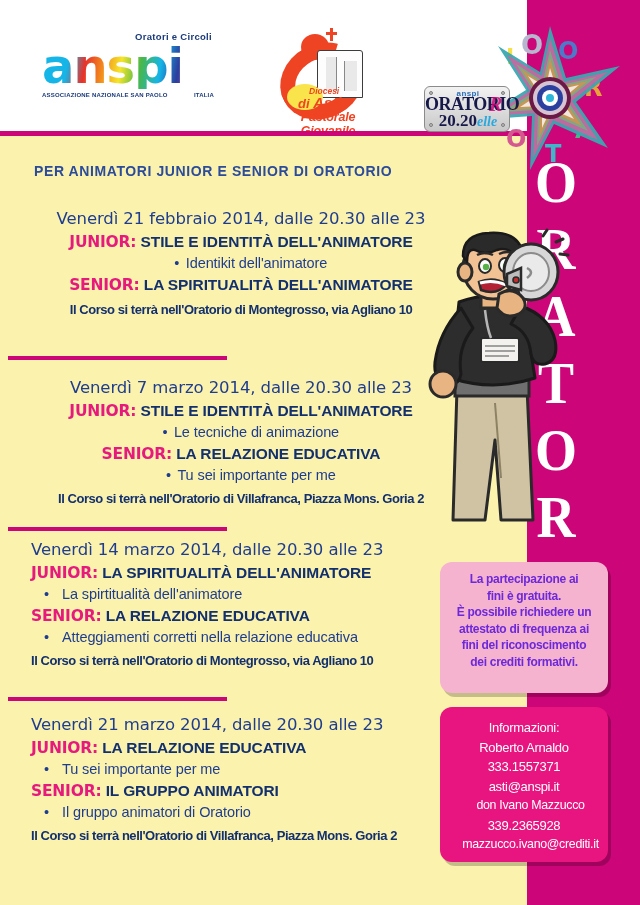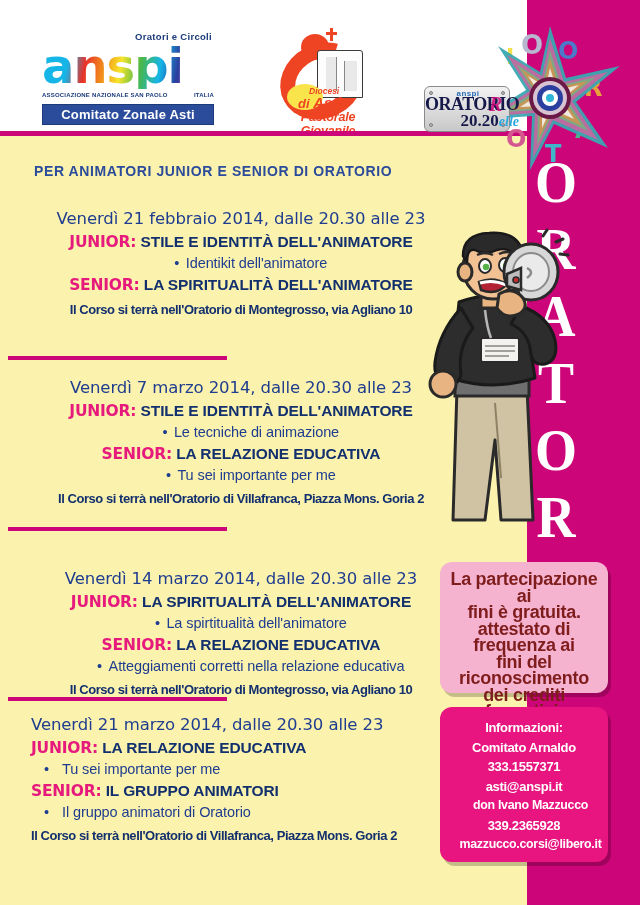--- a/index.html
+++ b/index.html
@@ -238,22 +238,22 @@
     left: 0; top: 9px; width: 86px;
     text-align: center;
     font-family: "Liberation Serif", serif;
     font-size: 18px; font-weight: bold;
     color: #16184a;
     letter-spacing: -0.5px;
     line-height: 17px;
   }
   .plate-year {
     position: absolute;
-    left: 8px; top: 25px; width: 86px;
-    text-align: right;
+    left: 0; top: 25px; width: 86px;
+    text-align: center;
     font-family: "Liberation Serif", serif;
     font-size: 17px; font-weight: bold;
     color: #16184a;
     line-height: 18px;
   }
   .plate-year .elle {
     color: #2ba8dd; font-style: italic;
     font-size: 14px; font-family: "Liberation Serif", serif;
   }
   .plate-r {
@@ -333,40 +333,40 @@
     left: 440px; top: 562px;
     width: 168px; height: 131px;
     background: #f5b3d0;
     border-radius: 12px;
     box-shadow: 3px 4px 0 rgba(0,0,0,0.22);
     padding: 9px 6px 0 6px;
     text-align: center;
     z-index: 7;
   }
   .note-box p {
-    font-size: 18px;
+    font-size: 12px;
     font-weight: bold;
-    color: #7f1d1d;
+    color: #6d28d9;
     line-height: 16.5px;
     letter-spacing: -0.3px;
   }
   .contact-box {
     position: absolute;
     left: 440px; top: 707px;
     width: 168px; height: 155px;
     background: #e8147f;
     border-radius: 12px;
     box-shadow: 3px 4px 0 rgba(0,0,0,0.22);
     padding: 11px 6px 0 6px;
     text-align: center;
     z-index: 7;
   }
   .contact-box p {
     font-size: 13px;
-    font-weight: bold;
+    font-weight: normal;
     color: #ffffff;
     line-height: 19.5px;
     letter-spacing: -0.3px;
   }
   .contact-box p.small { font-size: 12.4px; margin-left: 13px; }
 
   
   .character {
     position: absolute;
     left: 423px; top: 228px;
@@ -384,21 +384,20 @@
 
   <div class="header">
 
     <div class="anspi-logo">
       <div class="anspi-supertitle">Oratori e Circoli</div>
       <div class="anspi-word">anspi</div>
       <div class="anspi-subtitle">
         <span>ASSOCIAZIONE NAZIONALE SAN PAOLO</span>
         <span>ITALIA</span>
       </div>
-      <div class="anspi-bar">Comitato Zonale Asti</div>
     </div>
 
     <div class="diocesi-logo">
       <div class="dio-cross"></div>
       <div class="dio-ring2"></div>
       <div class="dio-ring"></div>
       <div class="dio-church"></div>
       <div class="dio-dot"></div>
       <div class="dio-t1">Diocesi</div>
       <div class="dio-t2"><small>di</small> <span>Asti</span></div>
@@ -517,21 +516,21 @@
   <div class="section" style="top:378px;text-align:center;">
     <div class="sec-date">Venerdì 7 marzo 2014, dalle 20.30 alle 23</div>
     <div class="lvl-line"><span class="lvl-tag">JUNIOR:</span> <span>STILE E IDENTITÀ DELL'ANIMATORE</span></div>
     <div class="bullet-line"><span class="b">•</span><span>Le tecniche di animazione</span></div>
     <div class="lvl-line"><span class="lvl-tag">SENIOR:</span> <span>LA RELAZIONE EDUCATIVA</span></div>
     <div class="bullet-line"><span class="b">•</span><span>Tu sei importante per me</span></div>
     <div class="venue">Il Corso si terrà nell'Oratorio di Villafranca, Piazza Mons. Goria 2</div>
   </div>
   <div class="divider" style="top:527px; left:8px;"></div>
 
-  <div class="section" style="top:569px;text-align:center;">
+  <div class="section" style="top:540px;">
     <div class="sec-date">Venerdì 14 marzo 2014, dalle 20.30 alle 23</div>
     <div class="lvl-line"><span class="lvl-tag">JUNIOR:</span> <span>LA SPIRITUALITÀ DELL'ANIMATORE</span></div>
     <div class="bullet-line"><span class="b">•</span><span>La spirtitualità dell'animatore</span></div>
     <div class="lvl-line"><span class="lvl-tag">SENIOR:</span> <span>LA RELAZIONE EDUCATIVA</span></div>
     <div class="bullet-line"><span class="b">•</span><span>Atteggiamenti corretti nella relazione educativa</span></div>
     <div class="venue">Il Corso si terrà nell'Oratorio di Montegrosso, via Agliano 10</div>
   </div>
   <div class="divider" style="top:697px; left:8px;"></div>
 
   <div class="section" style="top:715px;">
@@ -539,28 +538,29 @@
     <div class="lvl-line"><span class="lvl-tag">JUNIOR:</span> <span>LA RELAZIONE EDUCATIVA</span></div>
     <div class="bullet-line"><span class="b">•</span><span>Tu sei importante per me</span></div>
     <div class="lvl-line"><span class="lvl-tag">SENIOR:</span> <span>IL GRUPPO ANIMATORI</span></div>
     <div class="bullet-line"><span class="b">•</span><span>Il gruppo animatori di Oratorio</span></div>
     <div class="venue">Il Corso si terrà nell'Oratorio di Villafranca, Piazza Mons. Goria 2</div>
   </div>
 
   <div class="note-box">
     <p>La partecipazione ai</p>
     <p>fini è gratuita.</p>
+    <p>È possibile richiedere un</p>
     <p>attestato di frequenza ai</p>
     <p>fini del riconoscimento</p>
     <p>dei crediti formativi.</p>
   </div>
 
   <div class="contact-box">
     <p>Informazioni:</p>
-    <p>Comitato Arnaldo</p>
+    <p>Roberto Arnaldo</p>
     <p>333.1557371</p>
     <p>asti@anspi.it</p>
     <p class="small">don Ivano Mazzucco</p>
     <p>339.2365928</p>
-    <p class="small">mazzucco.corsi@libero.it</p>
+    <p class="small">mazzucco.ivano@crediti.it</p>
   </div>
 
 </div>
 
 </body></html>

